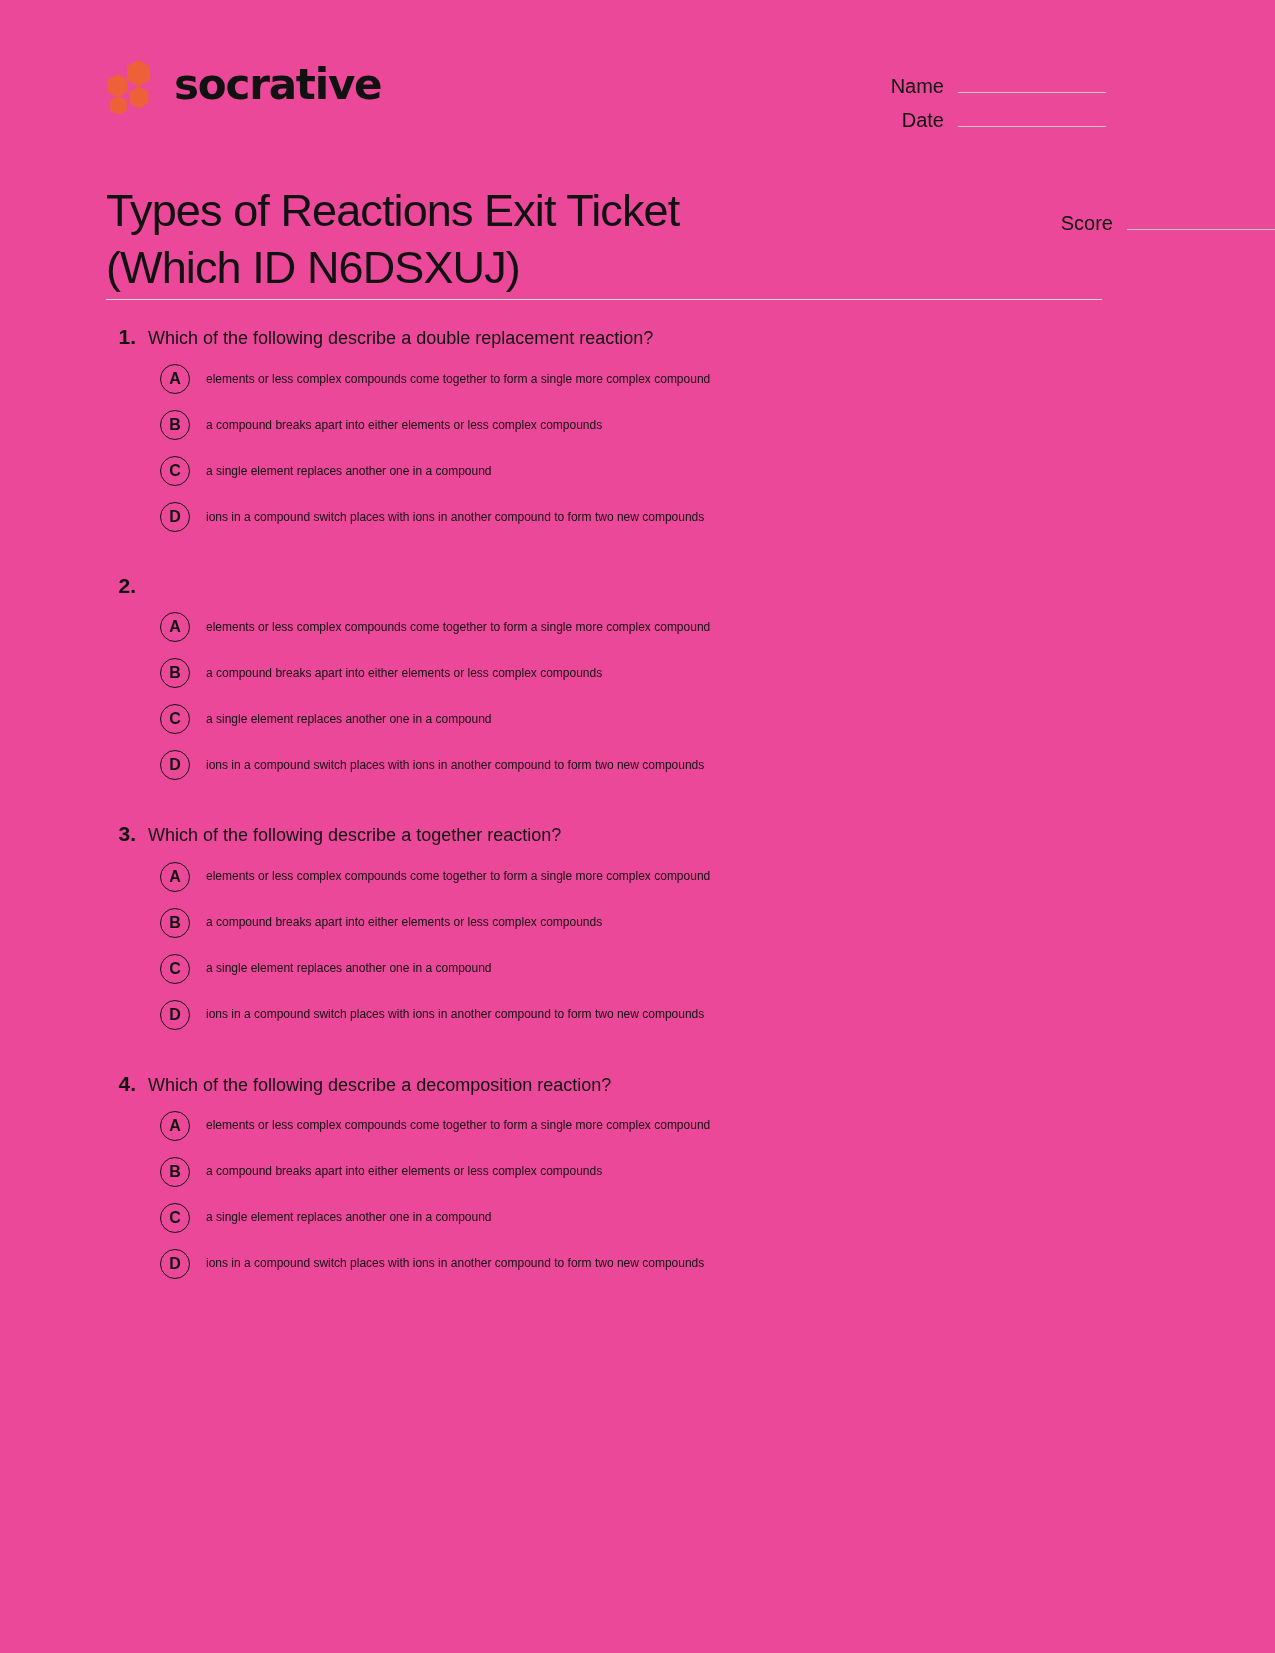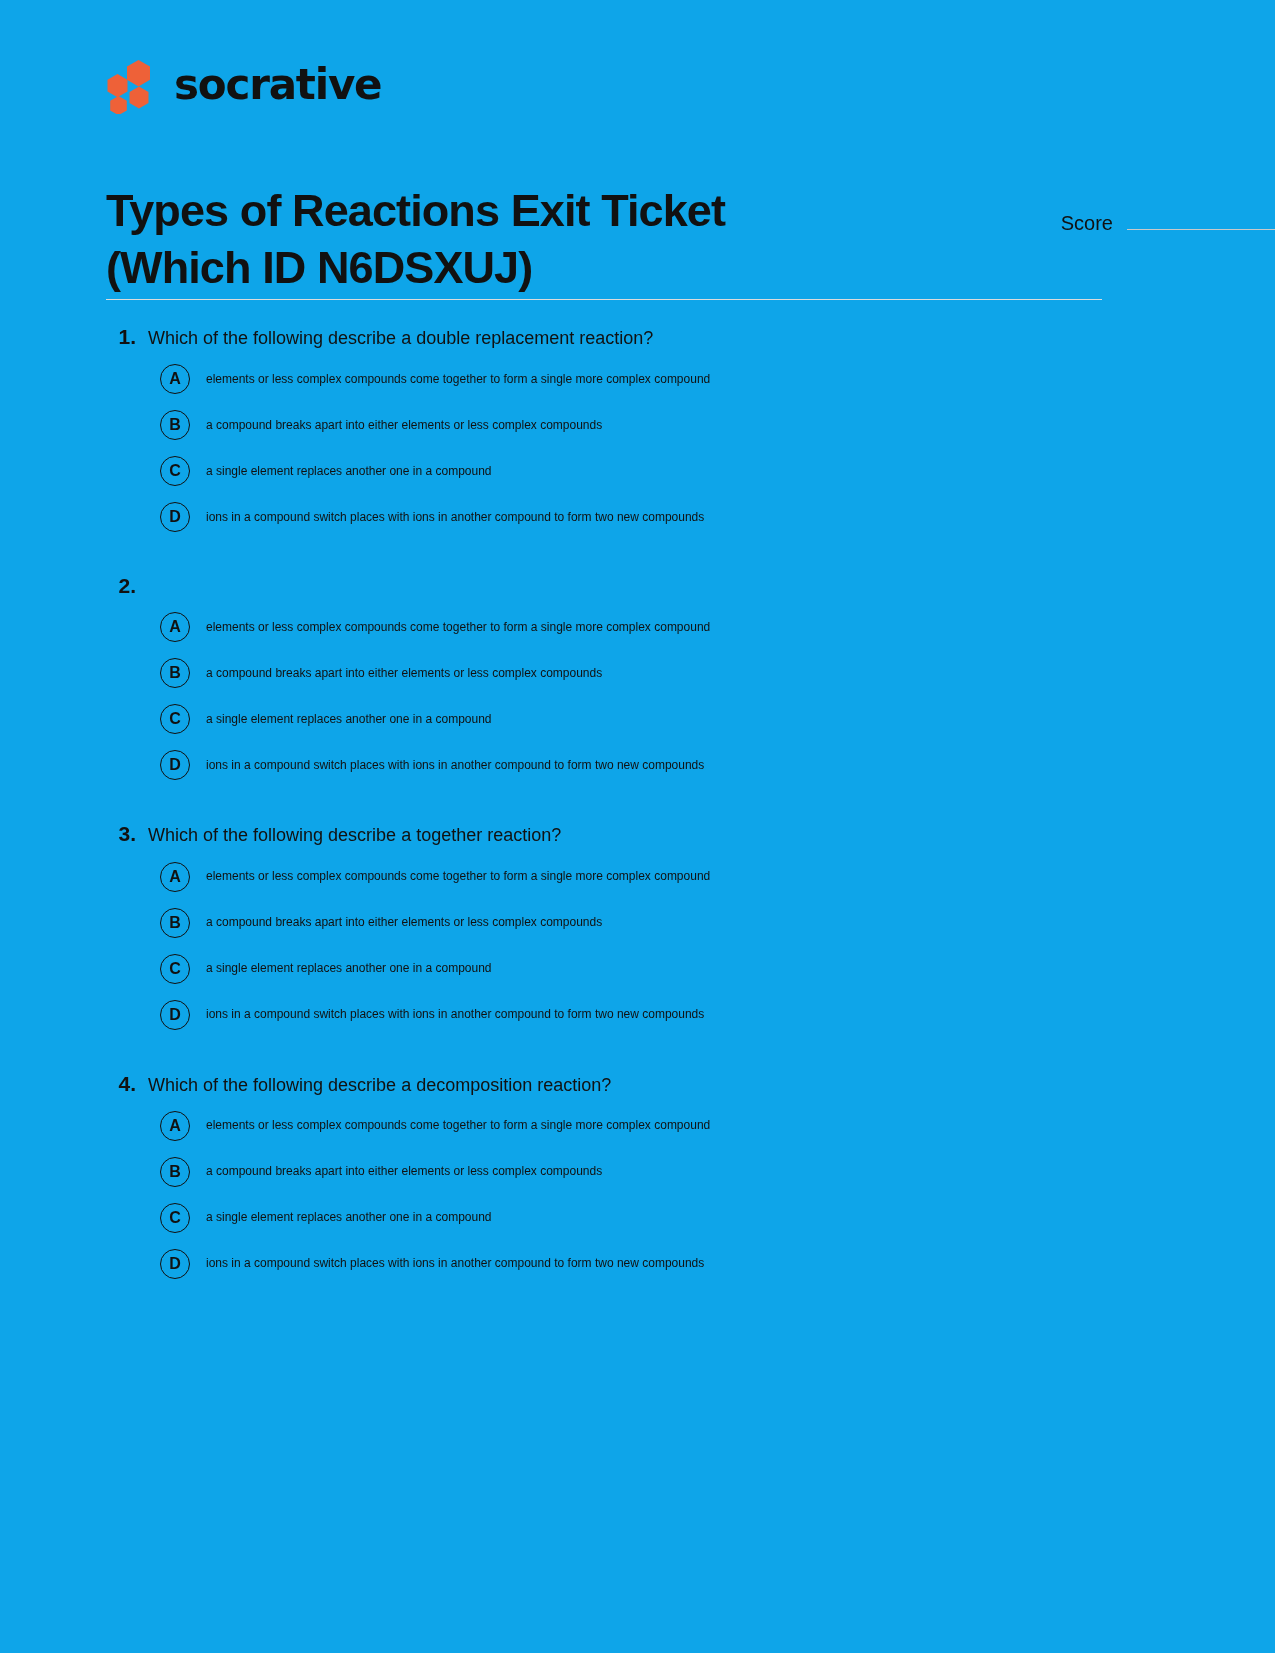--- a/index.html
+++ b/index.html
@@ -11,21 +11,21 @@
   body {
     font-family: "Liberation Sans", "DejaVu Sans", sans-serif;
     color: #111111;
     -webkit-font-smoothing: antialiased;
   }
   .page {
     position: relative;
     width: 1275px;
     height: 1653px;
     margin: 0 auto;
-    background: #0ea5e9;
+    background: #ec4899;
     overflow: hidden;
     box-sizing: border-box;
   }
 
   
   .header {
     position: absolute;
     left: 106px;
     top: 58px;
     width: 1000px;
@@ -87,21 +87,21 @@
     width: 240px;
   }
 
   
   .title {
     position: absolute;
     left: 106px;
     top: 152px;
     width: 700px;
     font-size: 45px;
-    font-weight: 700;
+    font-weight: 400;
     line-height: 1.27;
     letter-spacing: -0.9px;
     color: #111111;
   }
   .title-line { display: block; }
 
   .divider {
     position: absolute;
     left: 106px;
     top: 299px;
@@ -183,20 +183,30 @@
         <g fill="#ee6138">
           <polygon points="32.5,2 44,8.6 44,21.8 32.5,28.4 21,21.8 21,8.6"></polygon>
           <polygon points="11.5,16 21.5,21.8 21.5,33.4 11.5,39.2 1.5,33.4 1.5,21.8"></polygon>
           <polygon points="33,28.6 42.5,34.1 42.5,45.1 33,50.6 23.5,45.1 23.5,34.1"></polygon>
           <polygon points="12.5,38 20.8,42.8 20.8,52.4 12.5,57.2 4.2,52.4 4.2,42.8"></polygon>
         </g>
       </svg>
       <span class="brand-word">socrative</span>
     </div>
 
+    <div class="field-block">
+      <div class="field-row">
+        <span class="field-label">Name</span>
+        <span class="field-line"></span>
+      </div>
+      <div class="field-row">
+        <span class="field-label">Date</span>
+        <span class="field-line"></span>
+      </div>
+    </div>
   </div>
 
   <div class="score-block">
     <div class="field-row">
       <span class="field-label">Score</span>
       <span class="field-line"></span>
     </div>
   </div>
 
   <h1 class="title">

